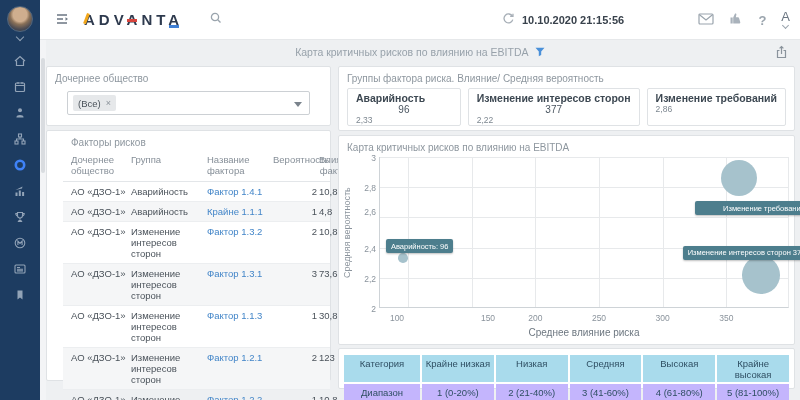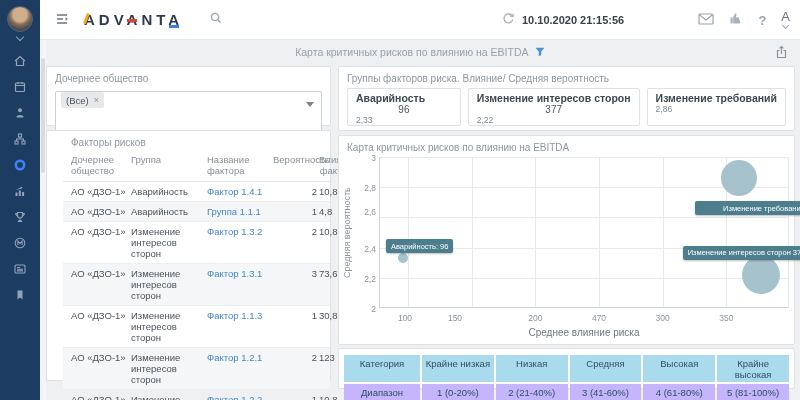--- a/index.html
+++ b/index.html
@@ -37,22 +37,22 @@
   .content { position:absolute; left:40px; top:40px; width:760px; height:360px; }
   .scrolltrack { position:absolute; left:0; top:0; width:6px; height:360px; background:#f3f4f6; }
   .scrollthumb { position:absolute; left:1px; top:18px; width:4px; height:115px; background:#d9dce0; border-radius:2px; }
   .page-title { position:absolute; top:6px; left:0; right:0; text-align:center; font-size:10.5px; color:#98a2ab; }
   .page-title svg { vertical-align:-1px; margin-left:4px; }
   .share { position:absolute; right:12px; top:5px; cursor:pointer; }
   .panel { position:absolute; background:#fff; border:1px solid #dfe2e5; border-radius:2px; }
   .panel-title { font-size:10px; color:#8e979f; padding:6px 8px 0; }
   
   #p-filter { left:6px; top:26px; width:285px; height:60px; }
-  .select { margin:7px 8px 0; height:40px; border:1px solid #ccd0d4; border-radius:2px;
-    display:flex; align-items:flex-start; padding:0 18px 0 5px; position:relative; background:#fff; cursor:pointer; }
+  .select { margin:7px 20px 0; height:24px; border:1px solid #ccd0d4; border-radius:2px;
+    display:flex; align-items:center; padding:0 18px 0 5px; position:relative; background:#fff; cursor:pointer; }
   .chip { background:#e6e8ea; border-radius:2px; font-size:9.5px; color:#4a525a; padding:2.5px 5px; display:flex; gap:5px; align-items:center; }
   .chip-x { color:#8a9299; font-size:9px; cursor:pointer; }
   .sel-caret { position:absolute; right:7px; top:10px; width:0; height:0;
     border-left:4px solid transparent; border-right:4px solid transparent; border-top:5px solid #7a838c; }
   
   #p-factors { left:6px; top:90px; width:285px; height:251px;padding-left:16px; }
   .f-head, .f-row, .f-footer { display:grid; grid-template-columns:58px 74px 64px 44px 1fr; column-gap:2px; padding:3px 8px; }
   .f-head { color:#868f98; font-size:9.5px; line-height:11px; border-bottom:1px solid #e3e6e9; padding-top:6px; padding-bottom:5px; }
   .f-row { font-size:9.5px; line-height:11px; border-bottom:1px solid #eceef0; align-items:start; padding-top:4px; padding-bottom:4px; }
   .f-row.alt { background:#f5f6f7; }
@@ -245,21 +245,21 @@
         <div class="f-row">
           <div class="f-c0">АО «ДЗО-1»</div>
           <div class="f-c1">Аварийность</div>
           <div class="f-c2"><span class="flink">Фактор 1.4.1</span></div>
           <div class="f-c3">2</div>
           <div class="f-c4">10,8</div>
         </div>
         <div class="f-row alt">
           <div class="f-c0">АО «ДЗО-1»</div>
           <div class="f-c1">Аварийность</div>
-          <div class="f-c2"><span class="flink">Группа 1.1.1</span></div>
+          <div class="f-c2"><span class="flink">Крайне 1.1.1</span></div>
           <div class="f-c3">1</div>
           <div class="f-c4">4,8</div>
         </div>
         <div class="f-row">
           <div class="f-c0">АО «ДЗО-1»</div>
           <div class="f-c1">Изменение интересов сторон</div>
           <div class="f-c2"><span class="flink">Фактор 1.3.2</span></div>
           <div class="f-c3">2</div>
           <div class="f-c4">10,8</div>
         </div>
@@ -289,21 +289,21 @@
           <div class="f-c1">Изменение интересов сторон</div>
           <div class="f-c2"><span class="flink">Фактор 1.2.2</span></div>
           <div class="f-c3">1</div>
           <div class="f-c4">10,8</div>
         </div>
       </div>
 
   </section>
 
   <section class="panel" id="p-cards">
-    <div class="panel-title">Группы факторов риска. Влияние/ Средняя вероятность</div>
+    <div class="panel-title">Группы фактора риска. Влияние/ Средняя вероятность</div>
     <div class="cards">
         <div class="card">
           <div class="card-name">Аварийность</div>
           <div class="card-val">96</div>
           <div class="card-sub">2,33</div>
         </div>
         <div class="card">
           <div class="card-name">Изменение интересов сторон</div>
           <div class="card-val">377</div>
           <div class="card-sub">2,22</div>
@@ -313,27 +313,27 @@
           <div class="card-sub">2,86</div>
         </div>
       </div>
   </section>
 
   <section class="panel" id="p-chart">
     <div class="panel-title">Карта критичных рисков по влиянию на EBITDA</div>
     <div class="ylab">Средняя вероятность</div>
     <div class="plot">
         <div class="vgrid" style="left: 28.0124px;"></div>
-        <div class="xtick" style="left: 25px;">100</div>
+        <div class="xtick" style="left: 17px;">100</div>
         <div class="vgrid" style="left: 91.677px;"></div>
-        <div class="xtick" style="left: 75px;">150</div>
+        <div class="xtick" style="left: 108px;">150</div>
         <div class="vgrid" style="left: 155.342px;"></div>
         <div class="xtick" style="left: 155.342px;">200</div>
         <div class="vgrid" style="left: 219.006px;"></div>
-        <div class="xtick" style="left: 219.006px;">470</div>
+        <div class="xtick" style="left: 219.006px;">250</div>
         <div class="vgrid" style="left: 282.671px;"></div>
         <div class="xtick" style="left: 282.671px;">300</div>
         <div class="vgrid" style="left: 346.335px;"></div>
         <div class="xtick" style="left: 346.335px;">350</div>
         <div class="ytick" style="top: 147px;">2</div>
         <div class="hgrid" style="top: 120.8px;"></div>
         <div class="ytick" style="top: 116.8px;">2,2</div>
         <div class="hgrid" style="top: 90.6px;"></div>
         <div class="ytick" style="top: 86.6px;">2,4</div>
         <div class="hgrid" style="top: 60.4px;"></div>

